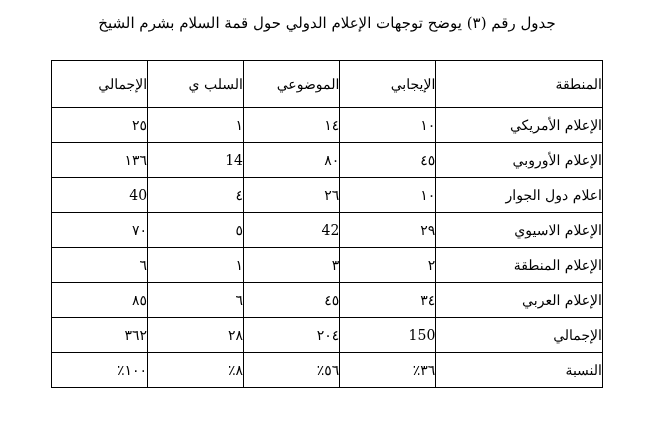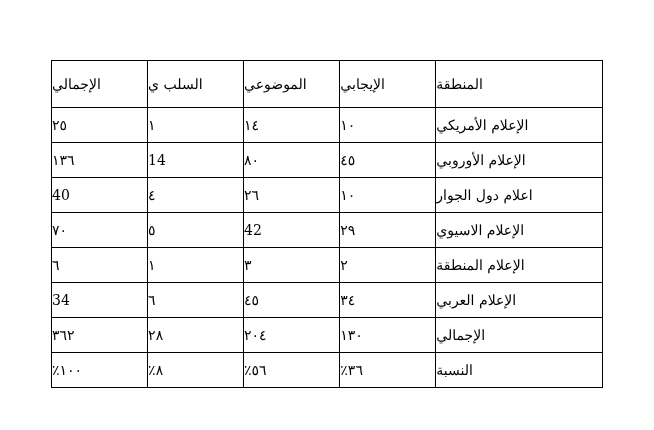--- a/index.html
+++ b/index.html
@@ -41,41 +41,42 @@
     border-collapse: collapse;
     width: 552px;
     direction: rtl;
     font-family: "DejaVu Serif", "Liberation Serif", serif;
   }
   table.data-table td,
   table.data-table th {
     border: 1px solid #000000;
     font-weight: normal;
     font-size: 14px;
-    text-align: left;
+    text-align: right;
     padding: 0;
     height: 34px;
     vertical-align: middle;
     line-height: 1.15;
   }
   table.data-table thead th {
     height: 46px;
   }
   .col-region { width: 168px; }
   .col-num { width: 96px; }
   td.region-cell {
     text-align: right;
     padding-right: 10px;
   }
 </style>
 </head>
 <body>
 
 <div class="page">
 
+  <div class="caption">جدول رقم (٣) يوضح توجهات الإعلام الدولي حول قمة السلام بشرم الشيخ</div>
 
   <div class="table-wrap">
     <table class="data-table">
       <thead>
         <tr>
           <th class="col-region">المنطقة</th>
           <th class="col-num">الإيجابي</th>
           <th class="col-num">الموضوعي</th>
           <th class="col-num">السلب ي</th>
           <th class="col-num">الإجمالي</th>
@@ -115,25 +116,25 @@
           <td>٢</td>
           <td>٣</td>
           <td>١</td>
           <td>٦</td>
         </tr>
         <tr>
           <td class="region-cell">الإعلام العربي</td>
           <td>٣٤</td>
           <td>٤٥</td>
           <td>٦</td>
-          <td>34</td>
+          <td>٨٥</td>
         </tr>
         <tr>
           <td class="region-cell">الإجمالي</td>
-          <td>١٣٠</td>
+          <td>150</td>
           <td>٢٠٤</td>
           <td>٢٨</td>
           <td>٣٦٢</td>
         </tr>
         <tr>
           <td class="region-cell">النسبة</td>
           <td>٣٦٪</td>
           <td>٥٦٪</td>
           <td>٨٪</td>
           <td>١٠٠٪</td>

